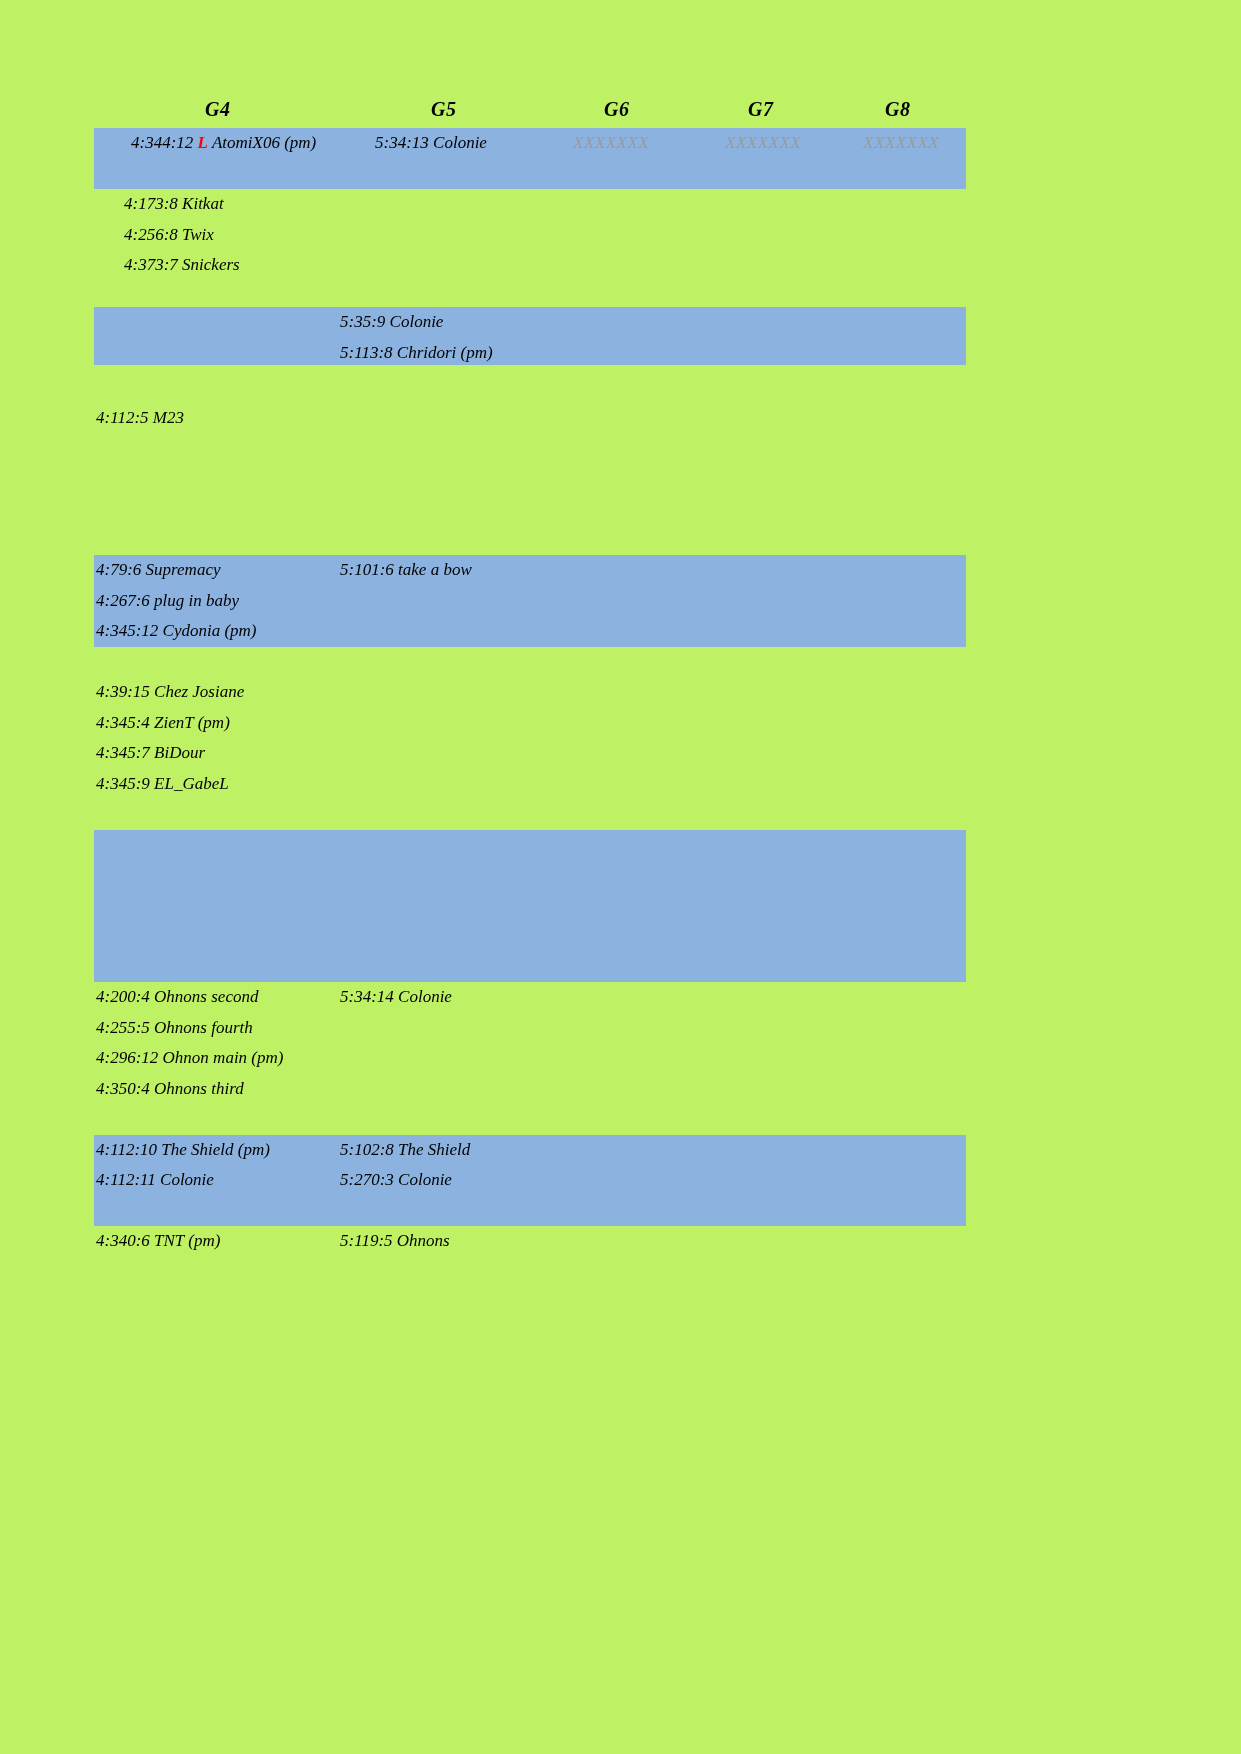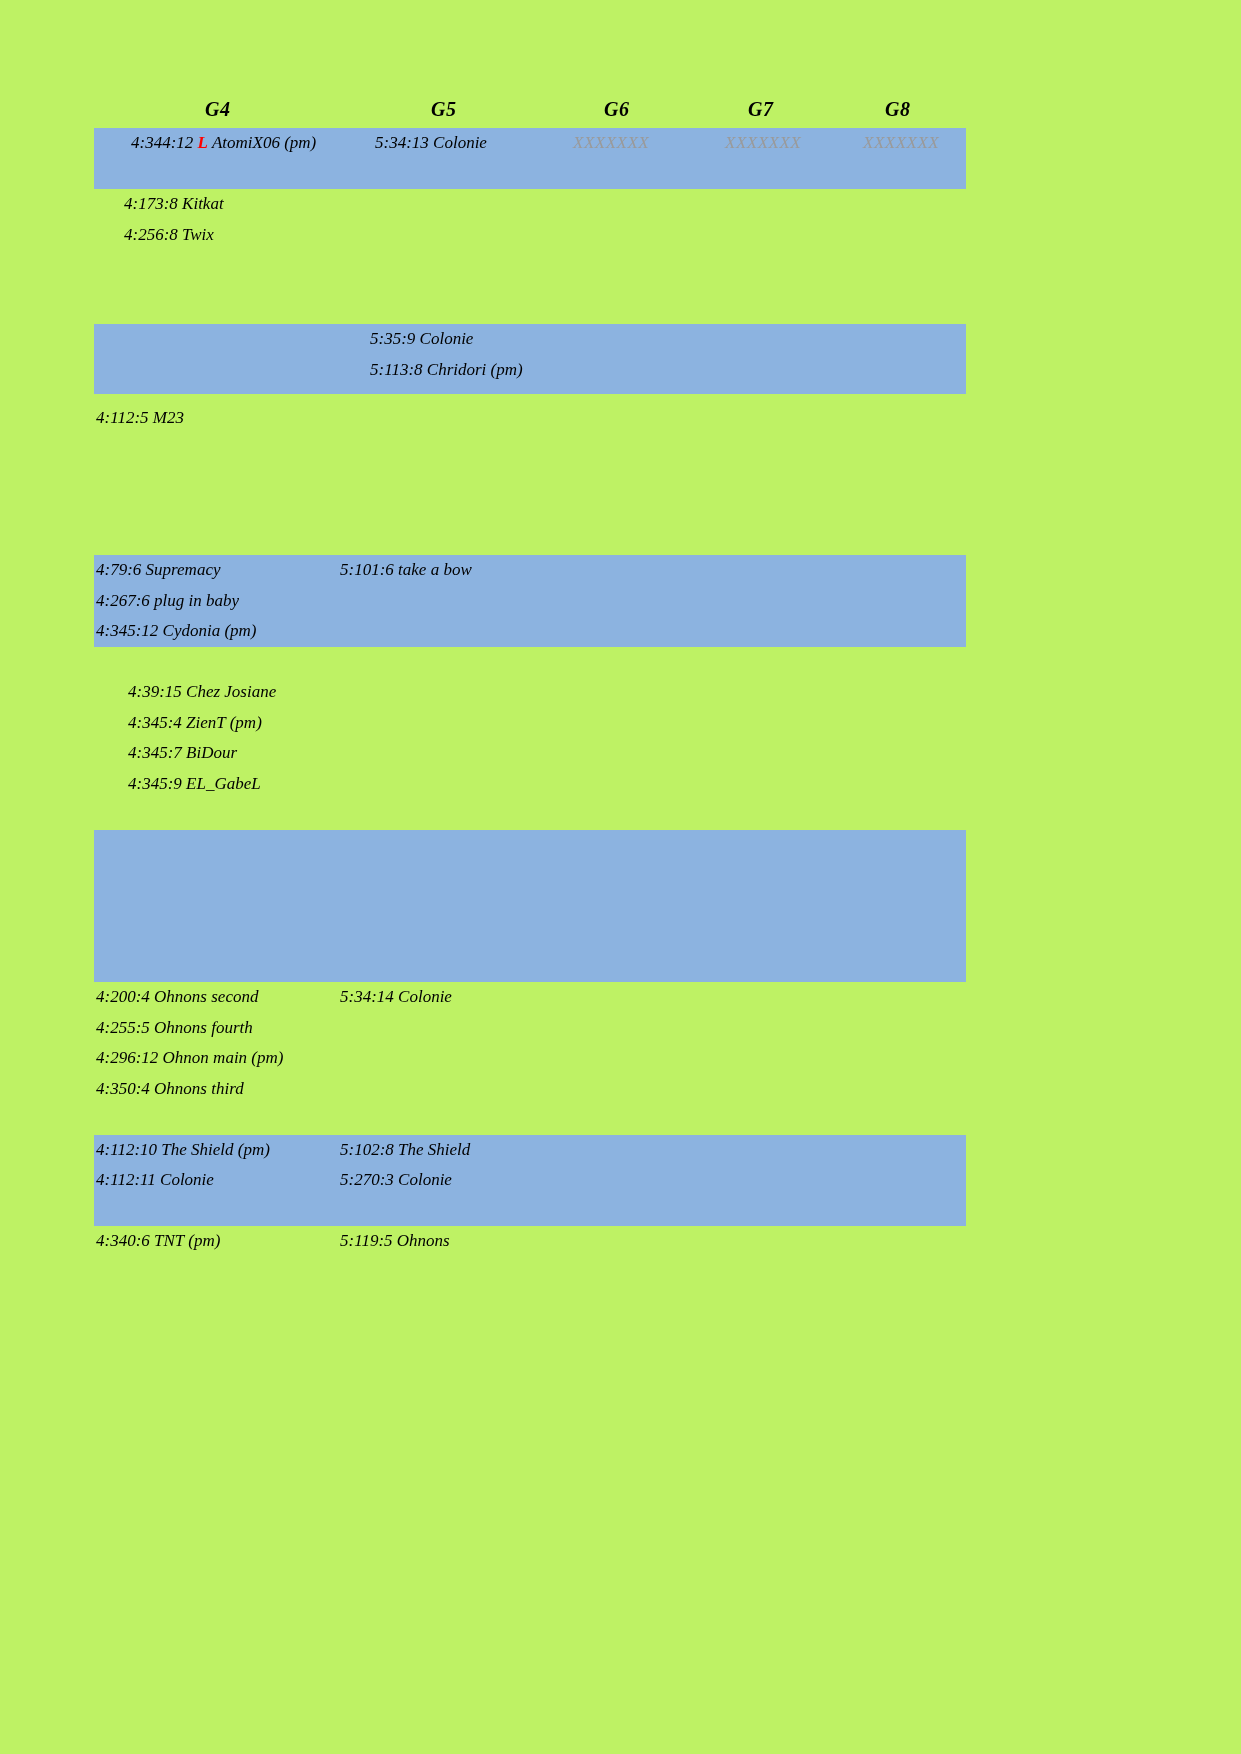--- a/index.html
+++ b/index.html
@@ -110,23 +110,26 @@
         </div>
         <div class="row"></div>
       </div>
       <div class="band plain" style="top: 189px; height: 122px; margin-left: 28px;">
         <div class="row">
           <div class="cell c1">4:173:8 Kitkat</div>
         </div>
         <div class="row">
           <div class="cell c1">4:256:8 Twix</div>
         </div>
-        <div class="row"></div>
-      </div>
-      <div class="band filled" style="top: 324px; height: 70px; padding-left: 30px;">
+        <div class="row">
+          <div class="cell c1">4:373:7 Snickers</div>
+        </div>
+        <div class="row"></div>
+      </div>
+      <div class="band filled" style="top: 307px; height: 58px;">
         <div class="row">
           <div class="cell c2">5:35:9 Colonie</div>
         </div>
         <div class="row">
           <div class="cell c2">5:113:8 Chridori (pm)</div>
         </div>
       </div>
       <div class="band plain" style="top: 372px; height: 157px;">
         <div class="row"></div>
         <div class="row">
@@ -142,21 +145,21 @@
           <div class="cell c1">4:79:6 Supremacy</div>
           <div class="cell c2">5:101:6 take a bow</div>
         </div>
         <div class="row">
           <div class="cell c1">4:267:6 plug in baby</div>
         </div>
         <div class="row">
           <div class="cell c1">4:345:12 Cydonia (pm)</div>
         </div>
       </div>
-      <div class="band plain" style="top: 646.5px; height: 183px; margin-left: 32px;">
+      <div class="band plain" style="top: 646.5px; height: 183px;">
         <div class="row"></div>
         <div class="row">
           <div class="cell c1">4:39:15 Chez Josiane</div>
         </div>
         <div class="row">
           <div class="cell c1">4:345:4 ZienT (pm)</div>
         </div>
         <div class="row">
           <div class="cell c1">4:345:7 BiDour</div>
         </div>

